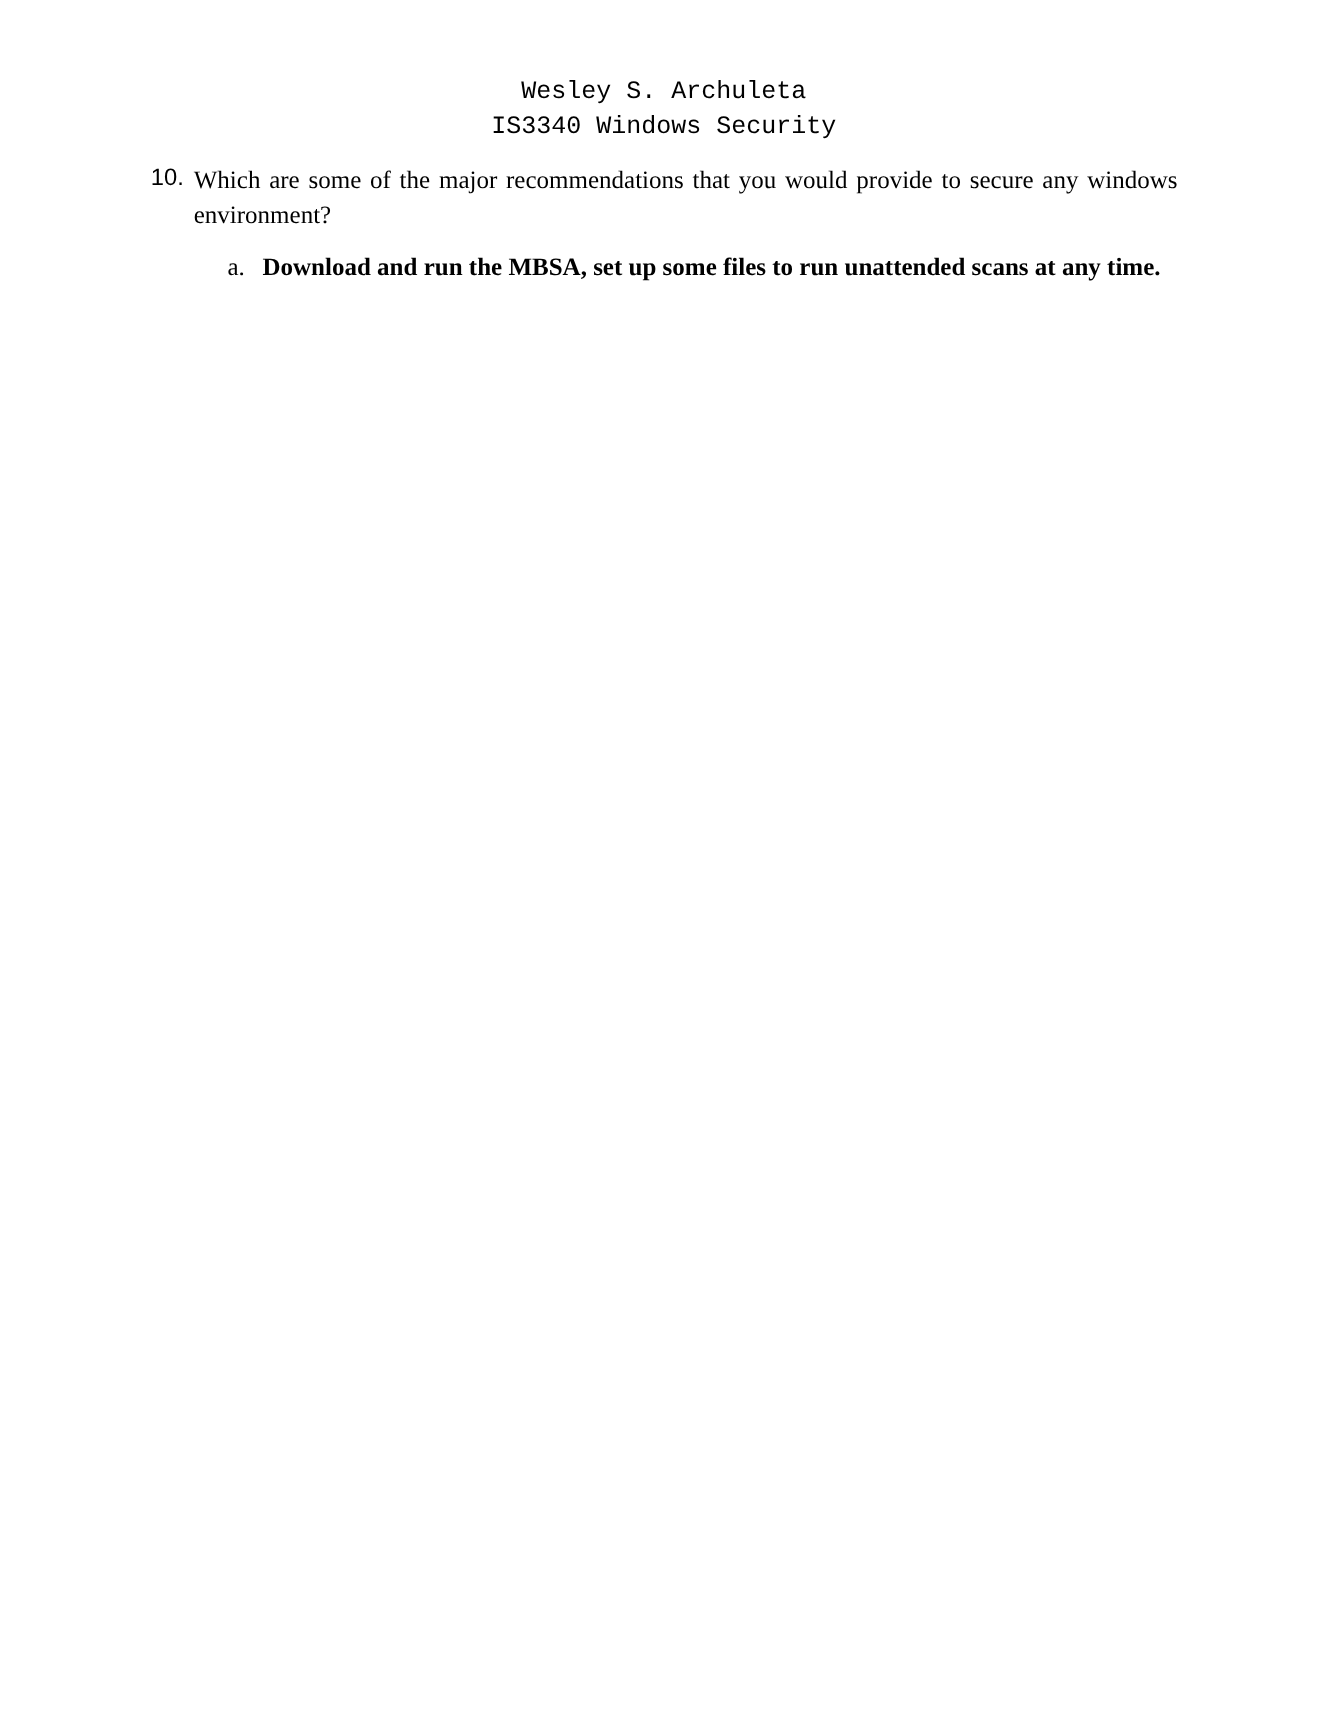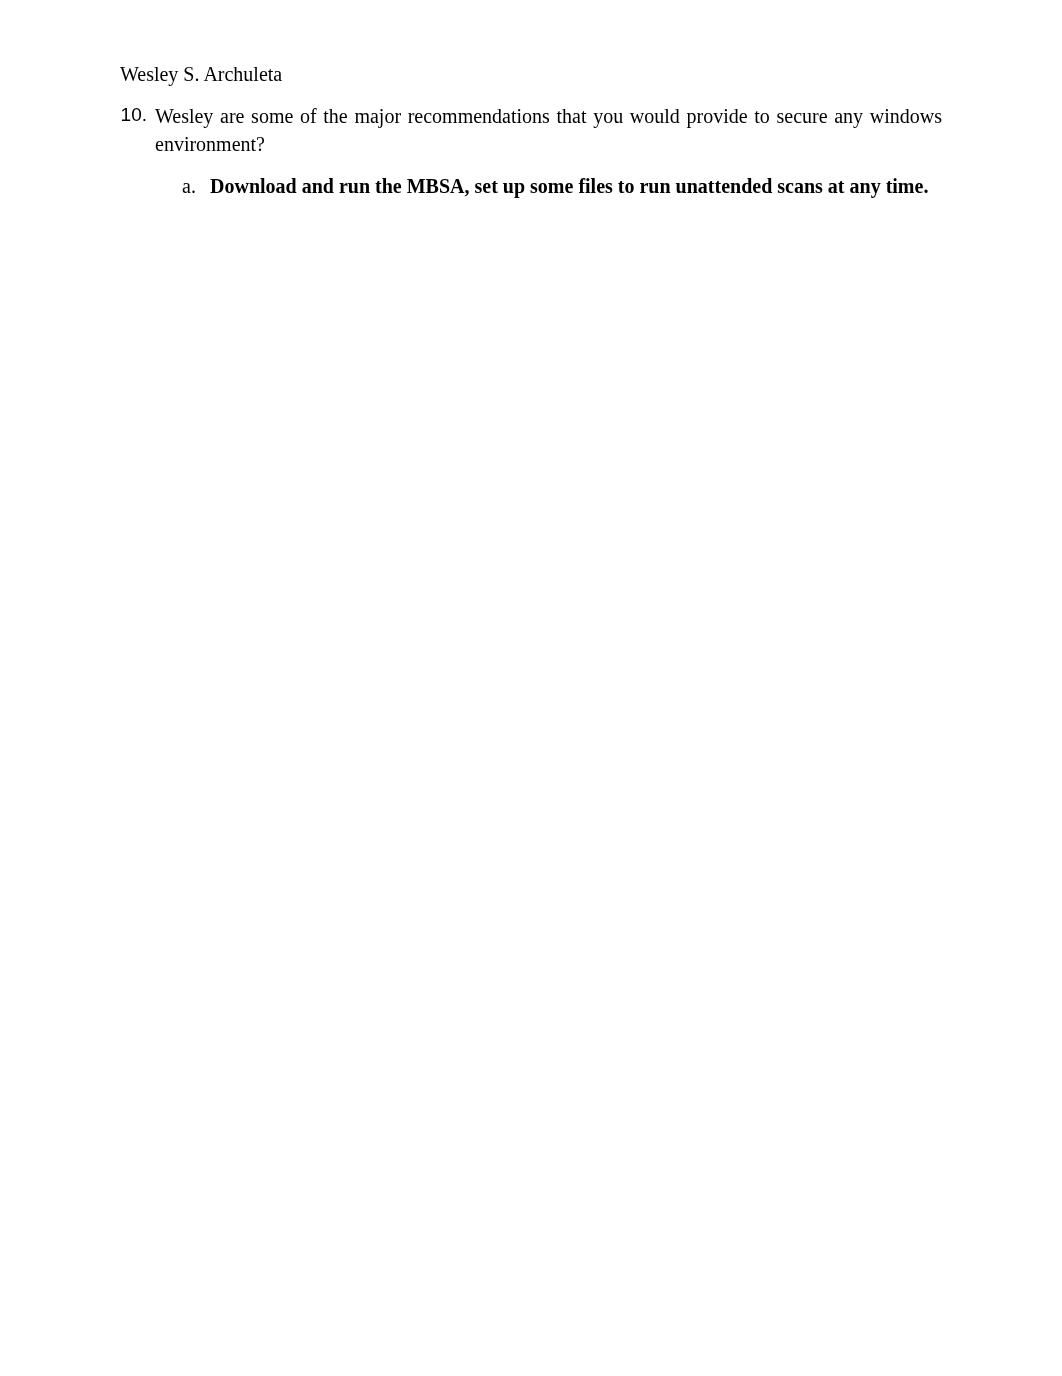--- a/index.html
+++ b/index.html
@@ -11,22 +11,23 @@
       font-family: "Times New Roman", Times, serif;
       background: #ffffff;
       width: 1062px;
       height: 1376px;
       padding: 60px 120px 60px 120px;
       font-size: 20px;
       color: #000000;
       line-height: 1.4;
     }
     .header {
-      text-align: left;
+      text-align: center;
       margin-bottom: 4px;
+      font-family: Liberation Mono, monospace;
     }
     .header-line {
       display: block;
     }
     .content {
       margin-top: 14px;
     }
     .question-item {
       display: flex;
       text-align: justify;
@@ -62,26 +63,27 @@
       flex: 1;
       font-weight: bold;
       text-align: left;
     }
   </style>
 </head>
 <body>
 
 <div class="header">
   <span class="header-line">Wesley S. Archuleta</span>
+  <span class="header-line">IS3340 Windows Security</span>
 </div>
 
 <div class="content">
   <div class="question-item">
     <span class="question-number">10.</span>
-    <span class="question-text">Wesley are some of the major recommendations that you would provide to secure any windows environment?</span>
+    <span class="question-text">Which are some of the major recommendations that you would provide to secure any windows environment?</span>
   </div>
   <div class="answer-list">
     <div class="answer-item">
       <span class="answer-letter">a.</span>
       <span class="answer-text">Download and run the MBSA, set up some files to run unattended scans at any time.</span>
     </div>
   </div>
 </div>
 
 </body></html>

